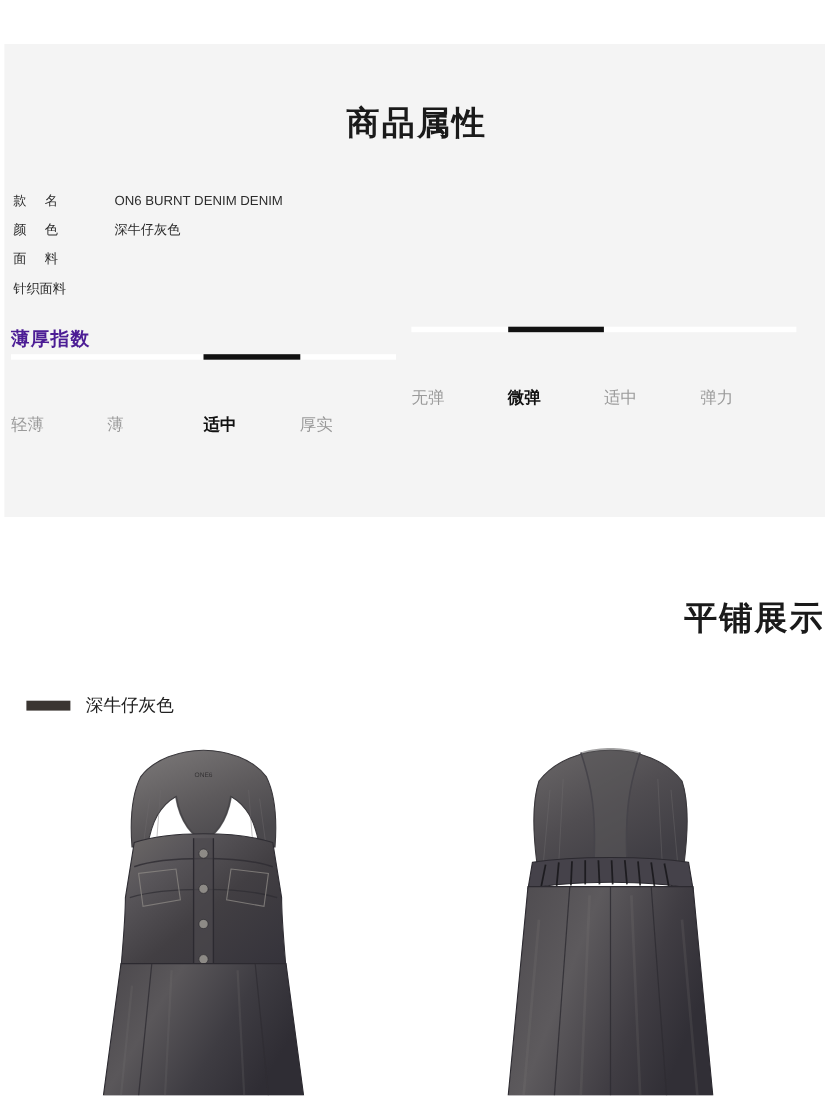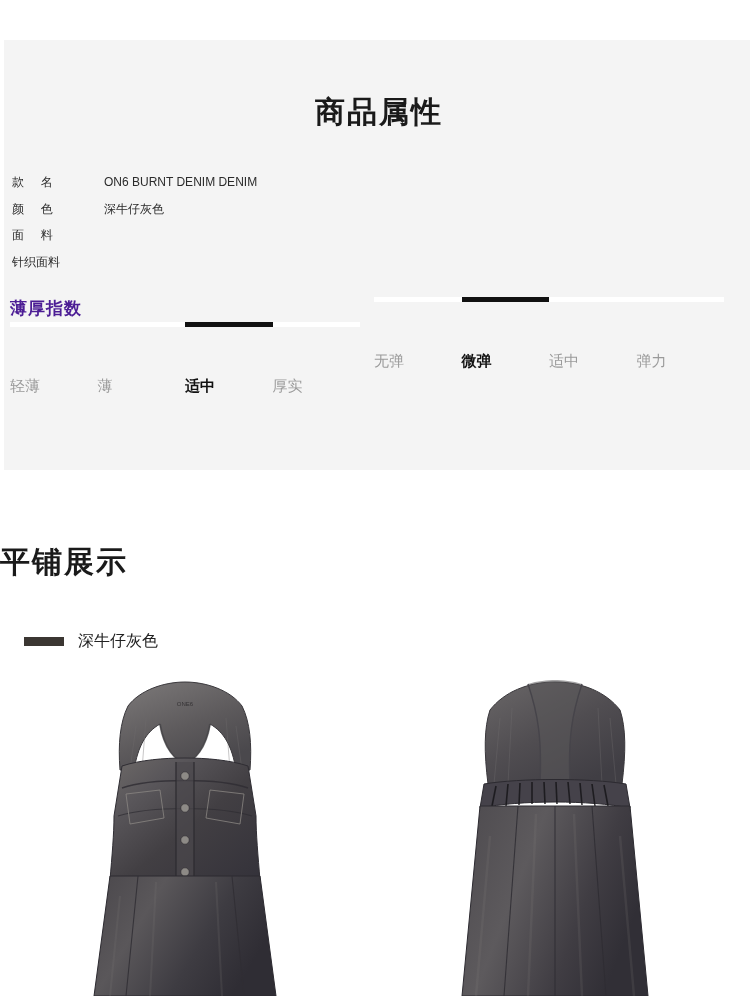--- a/index.html
+++ b/index.html
@@ -120,21 +120,21 @@
 
   
   .flat-section {
     position: absolute;
     left: 0;
     top: 470px;
     width: 750px;
   }
 
   .flat-title {
-    text-align: left;
+    text-align: right;
     font-size: 30px;
     font-weight: bold;
     letter-spacing: 2px;
     color: #1a1a1a;
     padding-top: 72px;
     margin: 0 0 48px 0;
   }
 
   .color-row {
     display: flex;

